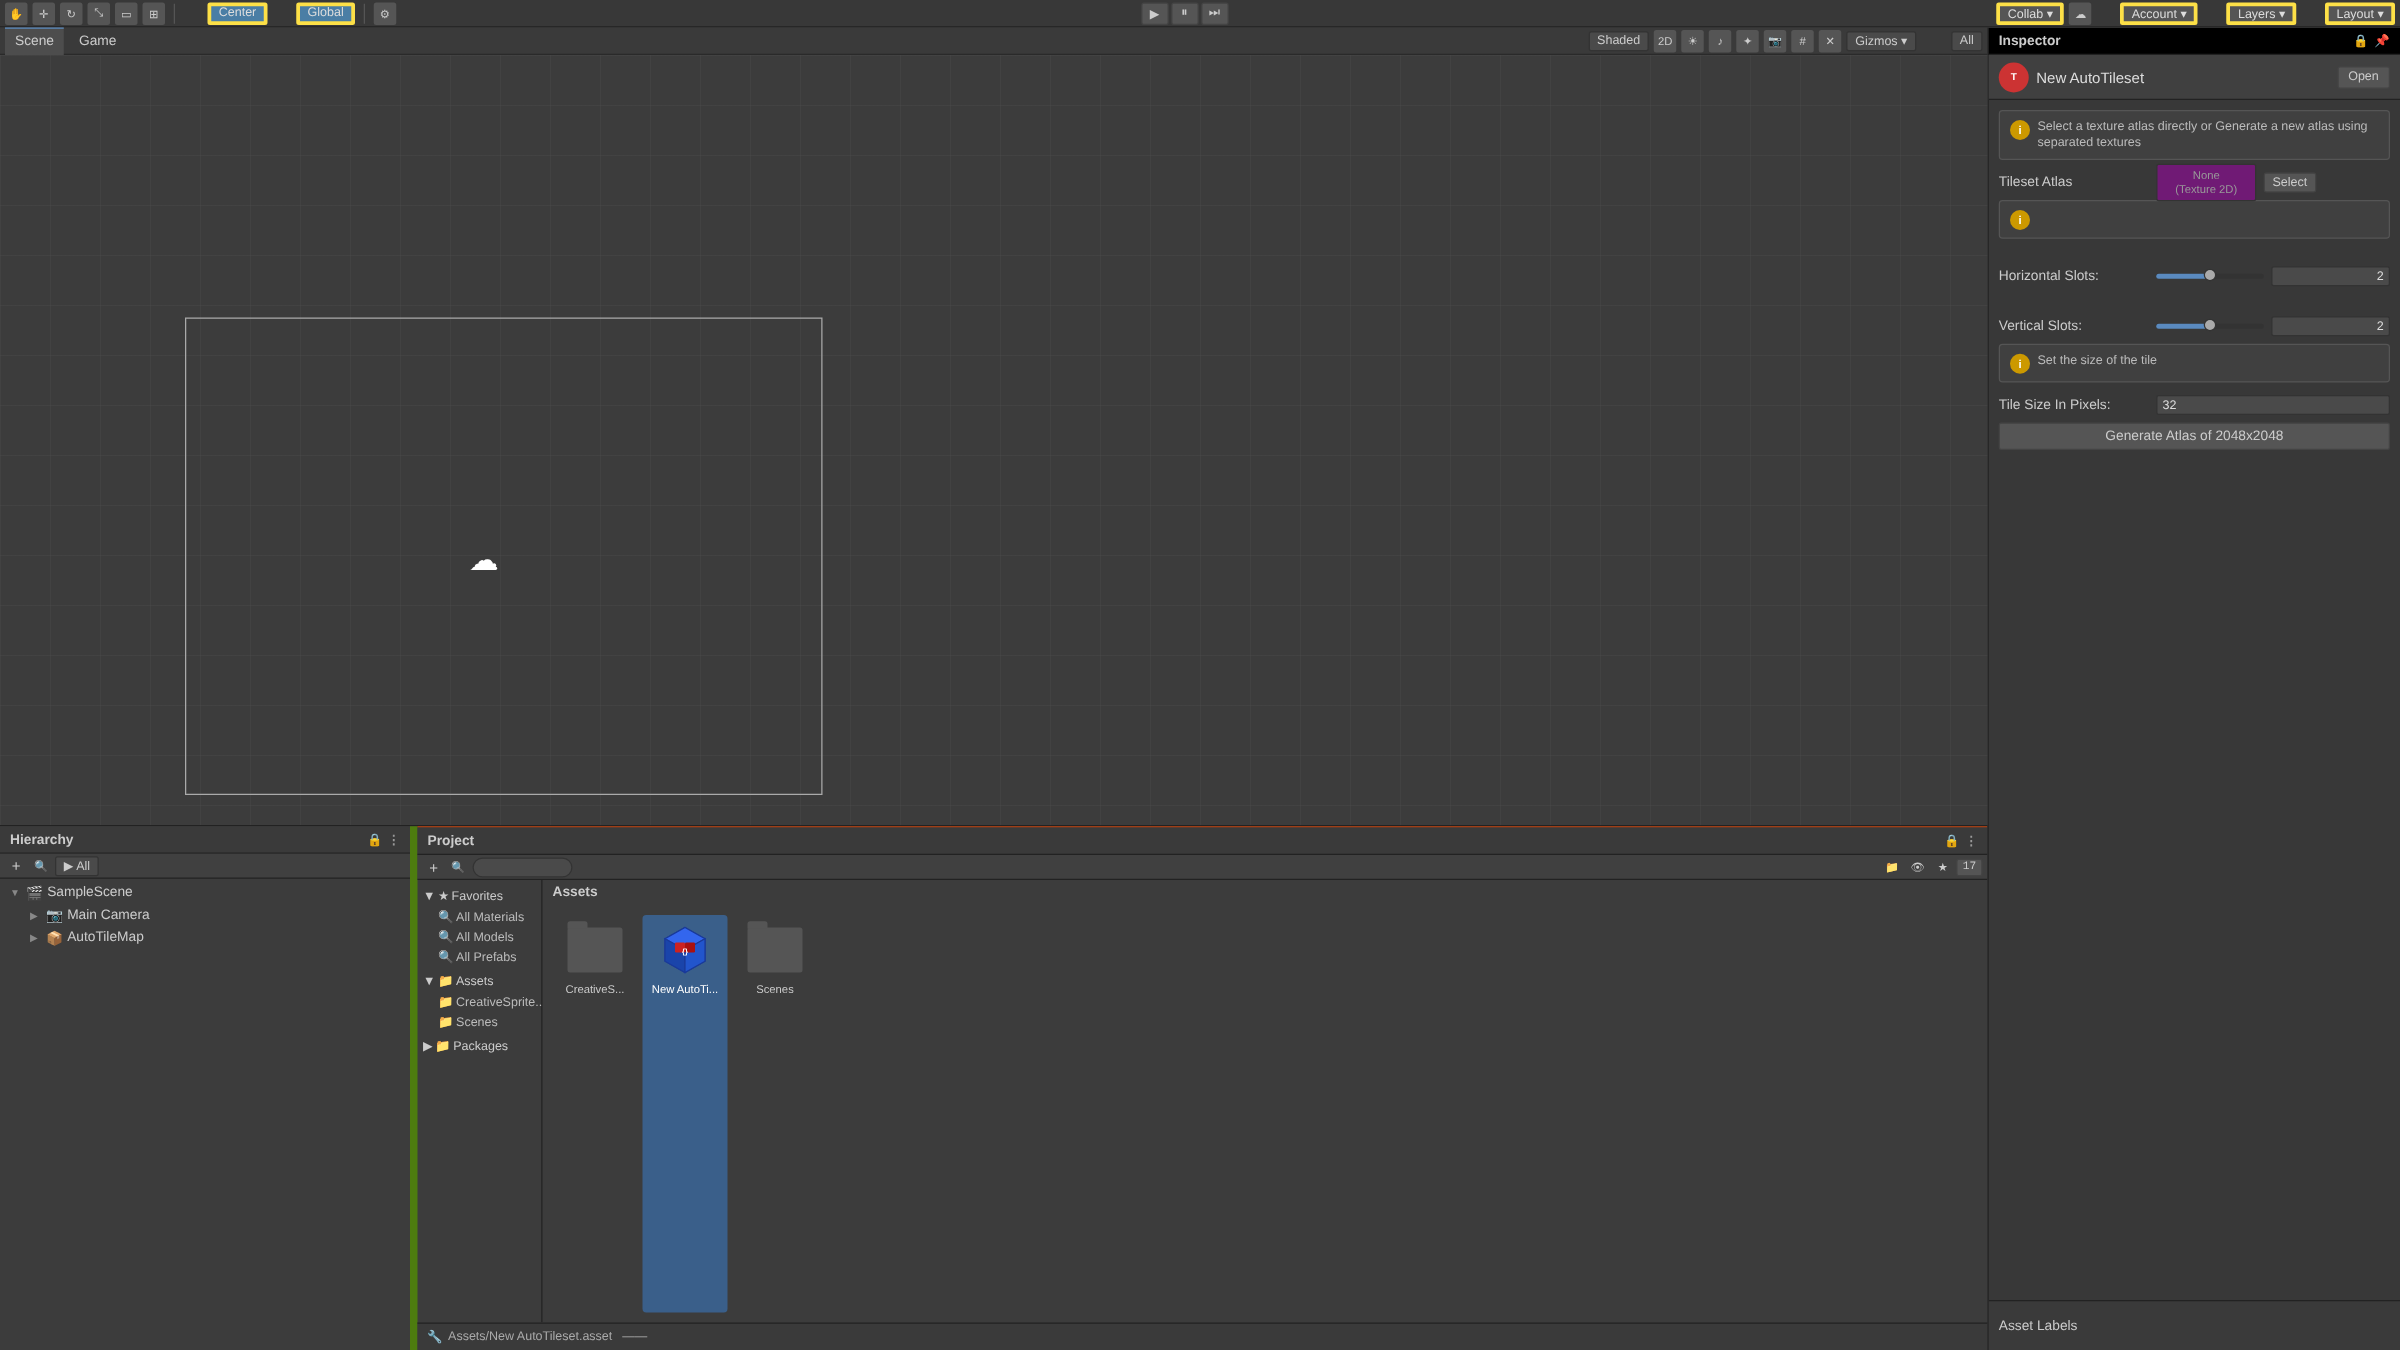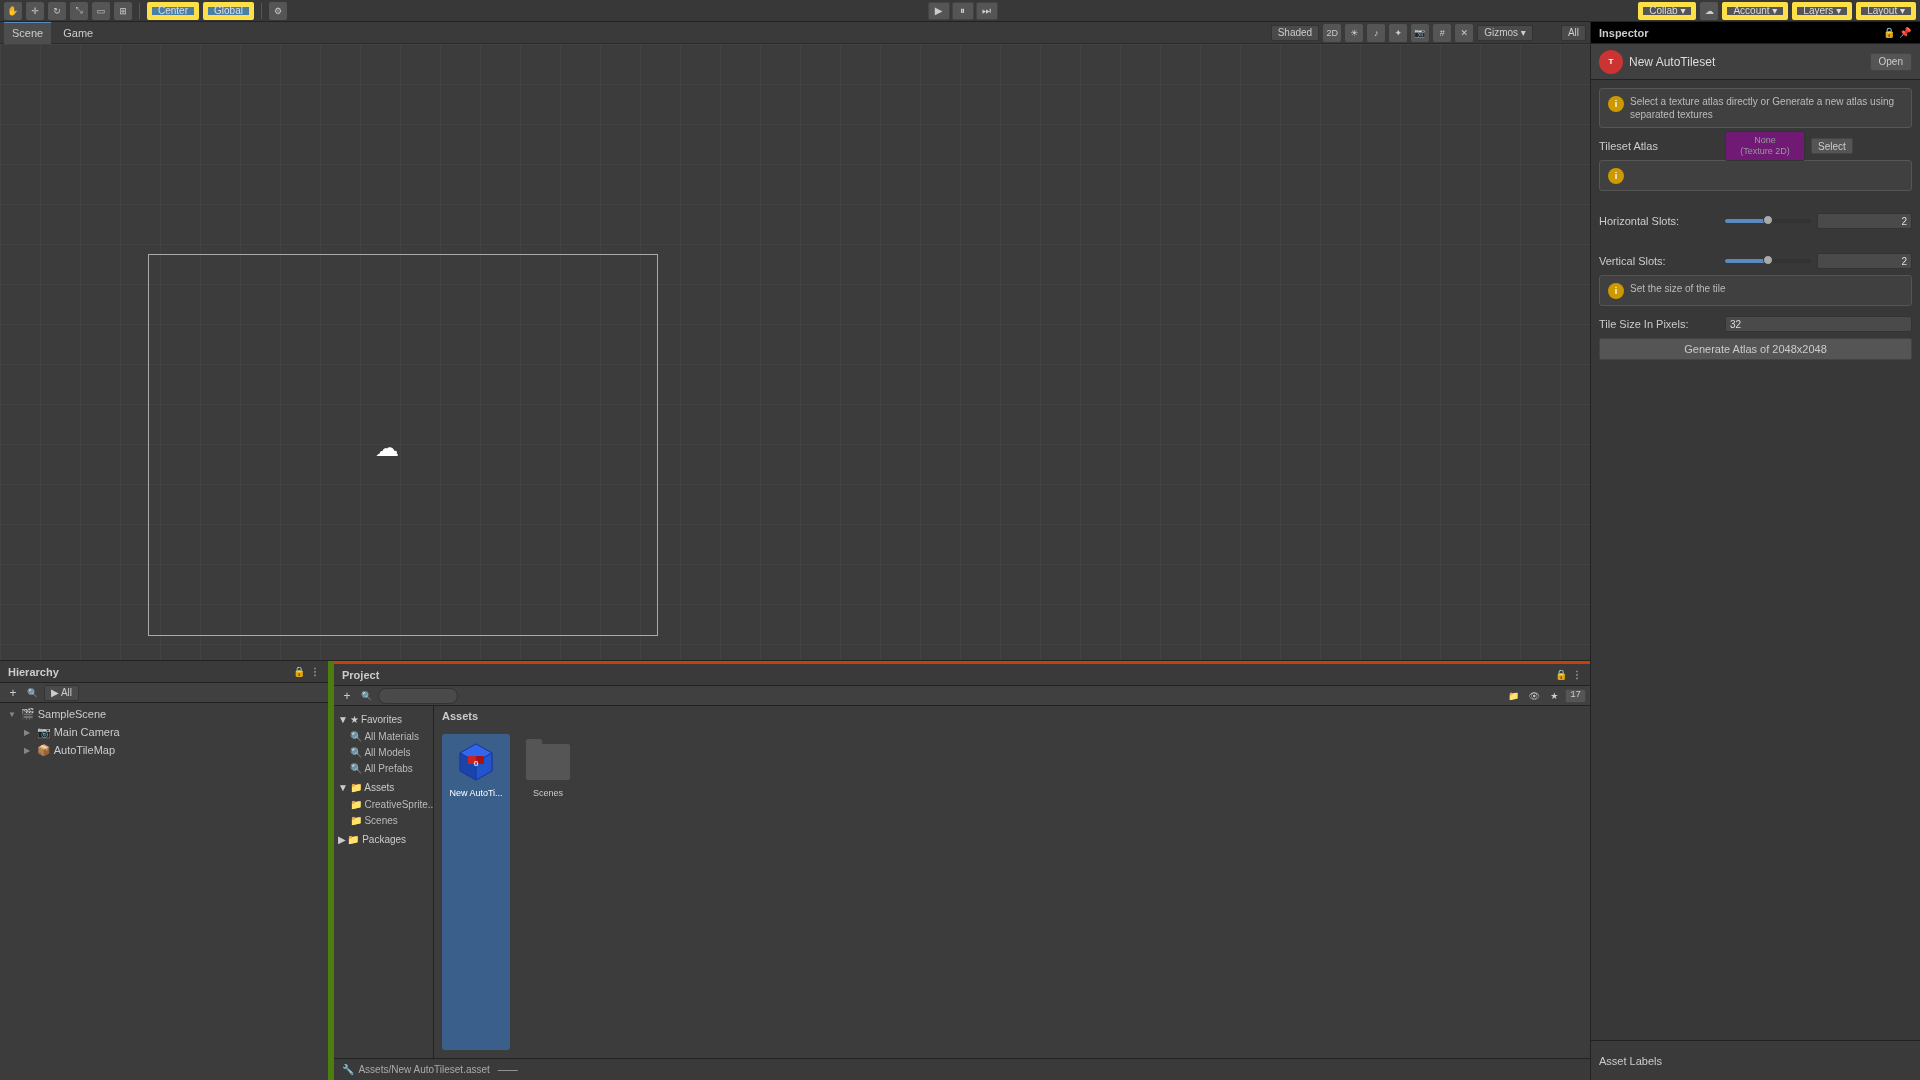--- a/index.html
+++ b/index.html
@@ -29,27 +29,27 @@
       border-radius: 2px;
       display: flex; align-items: center; justify-content: center;
       cursor: pointer;
       font-size: 9px;
       color: #ccc;
     }
     .toolbar-separator { width: 1px; height: 16px; background: #555; margin: 0 3px; }
     .toolbar-btn {
       height: 18px;
       background: #555;
-      border: 5px solid #fde047;
+      border: 3px solid #fde047;
       border-radius: 2px;
       padding: 0 6px;
       color: #ddd;
       font-size: 10px;
       cursor: pointer;
-      display: flex; align-items: center; gap: 2px;
+      display: flex; align-items: center; gap: 2px; margin-left: 19px;
     }
     .toolbar-btn.active { background: #4a7ea5; }
     .toolbar-center {
       flex: 1;
       display: flex;
       align-items: center;
       justify-content: center;
       gap: 4px;
     }
     .play-controls {
@@ -173,21 +173,21 @@
       color: #ccc;
       gap: 3px;
     }
     .tree-arrow { font-size: 8px; color: #888; width: 10px; }
 
     
     .project-panel {
       flex: 1;
       display: flex;
       flex-direction: column;
-      border-top: 3px solid #c2410c;
+      border-top: 1px solid #c2410c;
       min-height: 0;
     }
     .project-layout {
       display: flex;
       flex: 1;
       overflow: hidden;
     }
     .project-sidebar {
       width: 100px;
       border-right: 1px solid #222;
@@ -646,20 +646,26 @@
               </div>
             </div>
           </div>
 
           <div class="project-main">
             <div class="assets-header">
               <span>Assets</span>
             </div>
             <div class="assets-grid">
 
+              <div class="asset-item">
+                <div class="asset-icon">
+                  <div class="folder-icon"></div>
+                </div>
+                <span class="asset-label">CreativeS...</span>
+              </div>
 
               <div class="asset-item selected">
                 <div class="asset-icon">
                   <svg class="cube-icon" viewBox="0 0 44 44">
                     <polygon points="22,4 38,13 38,31 22,40 6,31 6,13" fill="#2255cc" stroke="#1a3a99" stroke-width="1"></polygon>
                     <polygon points="22,4 38,13 22,22 6,13" fill="#3366ee" stroke="#1a3a99" stroke-width="1"></polygon>
                     <polygon points="6,13 22,22 22,40 6,31" fill="#1a44aa" stroke="#1a3a99" stroke-width="1"></polygon>
                     <polygon points="38,13 22,22 22,40 38,31" fill="#2255cc" stroke="#1a3a99" stroke-width="1"></polygon>
 
                     <rect x="14" y="16" width="8" height="8" fill="#cc2222" rx="1"></rect>

